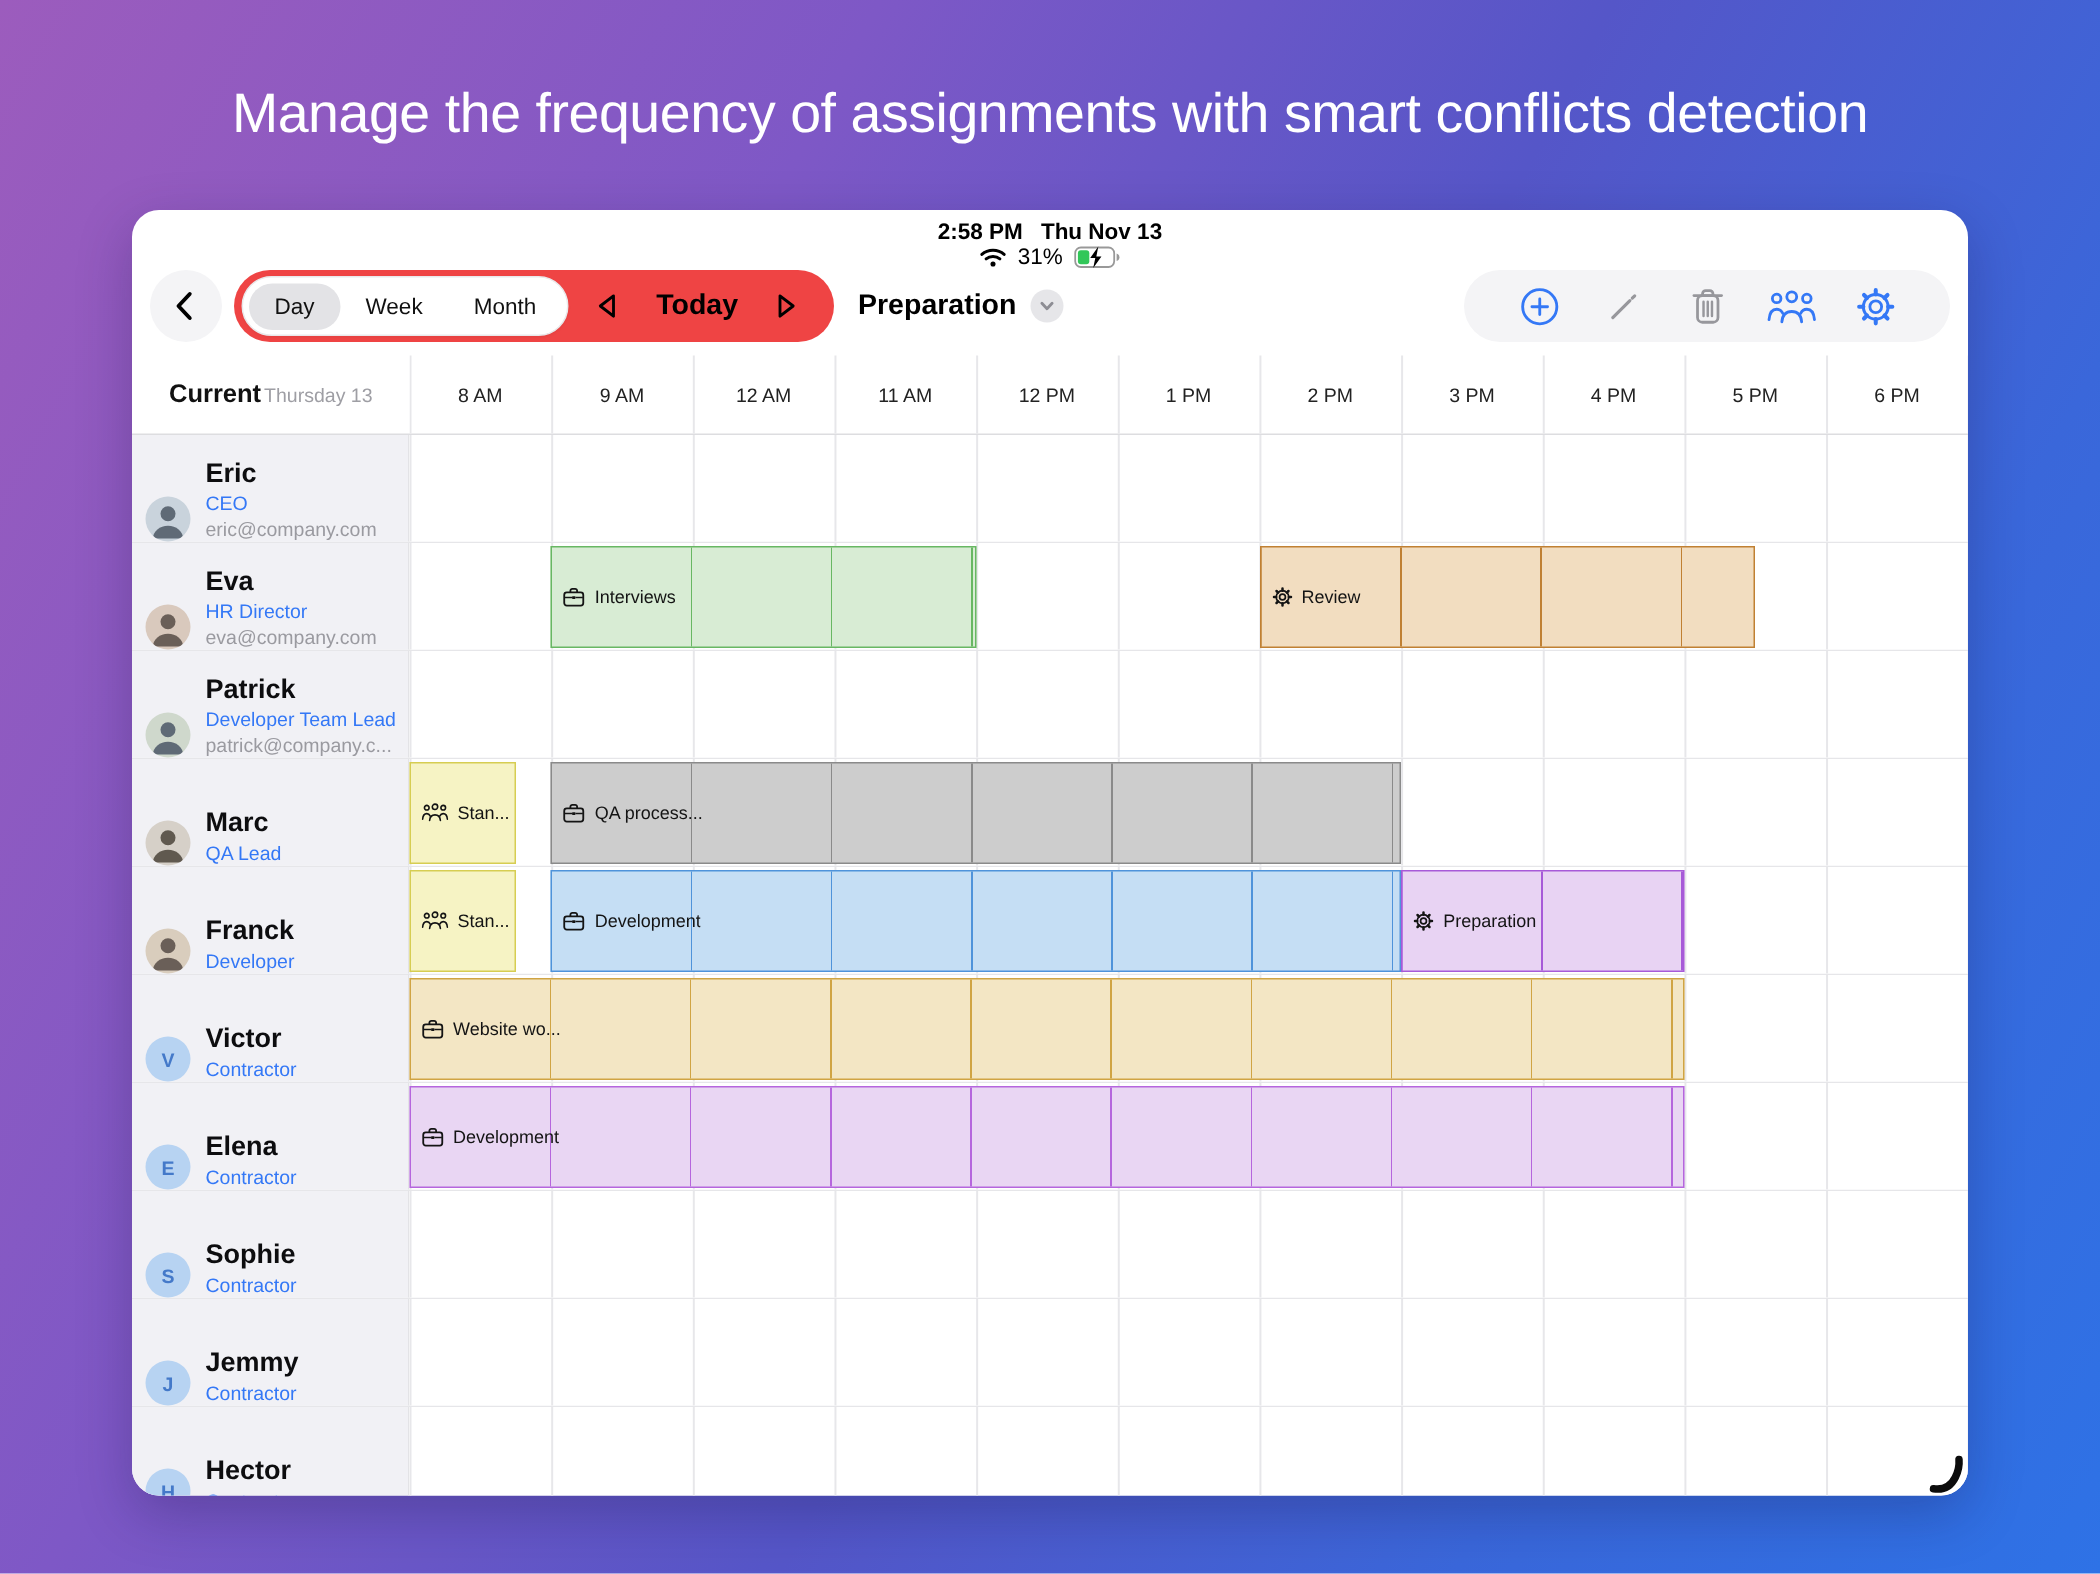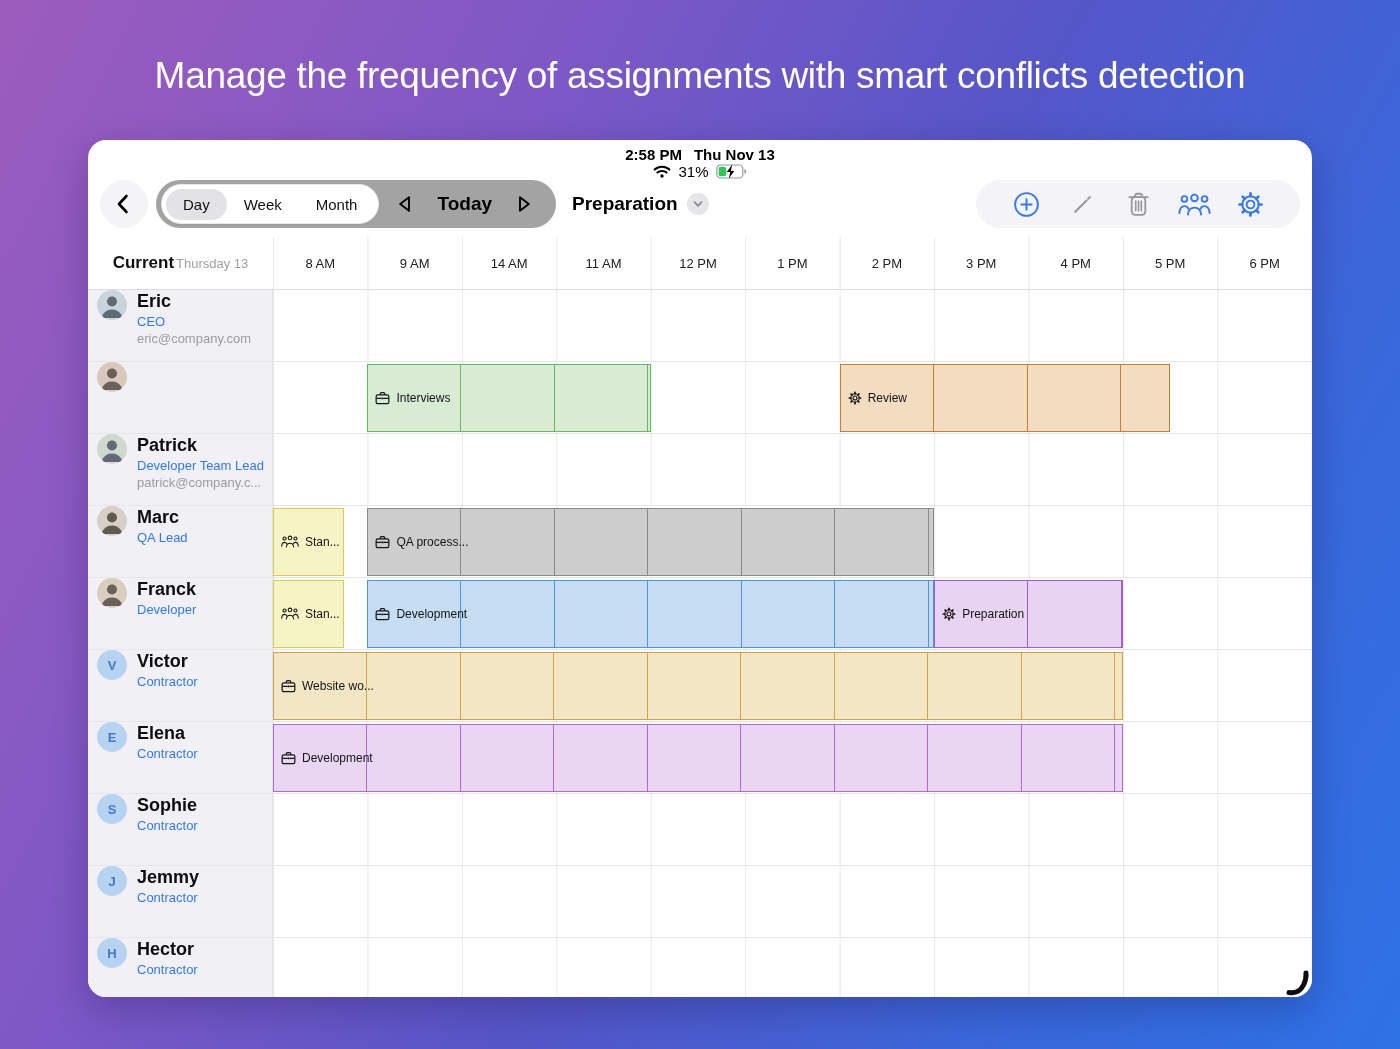--- a/index.html
+++ b/index.html
@@ -35,21 +35,21 @@
     position:absolute; top:34px; left:0; right:0; height:60px;
     display:flex; justify-content:space-between; align-items:center;
     padding:0 12px;
   }
   .toolbar-left { display:flex; align-items:center; }
   .circle-btn {
     width:48px; height:48px; border-radius:50%; background:#f4f4f6;
     display:flex; align-items:center; justify-content:center; flex:0 0 auto;
   }
   .nav-pill {
-    margin-left:8px; height:48px; border-radius:24px; background:#a3a3a3;
+    margin-left:8px; height:48px; border-radius:24px; background:#ef4444;
     display:flex; align-items:center; padding:0 6px 0 5px;
   }
   .segmented {
     background:#fff; border:1px solid #e9e9eb; border-radius:20px;
     height:40px; display:flex; align-items:center; padding:0 4px;
     box-shadow:0 1px 2px rgba(0,0,0,.05);
   }
   .segment {
     font-size:15px; color:#111; padding:7px 17px; border-radius:16px;
     background:transparent; border:none; cursor:pointer;
@@ -92,21 +92,21 @@
     background-image:linear-gradient(to right,#e7e7ea 1px,transparent 1px);
     background-size:94.45px 100%;
   }
   .hour-label {
     width:94.45px; flex:0 0 auto; display:flex; align-items:center; justify-content:center;
     font-size:13px; color:#222;
   }
   .person-row { display:flex; height:72px; border-bottom:1px solid #e6e6e9; }
   .person-cell {
     width:185px; flex:0 0 auto; background:#f1f1f5; border-right:1px solid #e3e3e6;
-    display:flex; align-items:flex-start; gap:10px; padding-left:9px;
+    display:flex; align-items:flex-end; gap:10px; padding-left:9px;
   }
   .avatar {
     width:30px; height:30px; border-radius:50%; overflow:hidden; flex:0 0 auto;
     display:flex; align-items:center; justify-content:center;
   }
   .avatar-initial { background:#b7d3f2; color:#4479c9; font-size:13px; font-weight:600; }
   .person-meta { display:flex; flex-direction:column; line-height:1.25; min-width:0; }
   .person-name { font-size:18px; font-weight:600; color:#0d0d0f; }
   .person-role { font-size:13px; color:#3478f6; margin-top:1px; }
   .person-email { font-size:13px; color:#9a9aa0; margin-top:1px; white-space:nowrap; }
@@ -256,21 +256,21 @@
 
   <div class="grid">
     <div class="header-row">
       <div class="header-people">
         <span class="hp-title">Current</span>
         <span class="hp-sub">Thursday 13</span>
       </div>
       <div class="header-hours">
         <div class="hour-label">8 AM</div>
         <div class="hour-label">9 AM</div>
-        <div class="hour-label">14 AM</div>
+        <div class="hour-label">12 AM</div>
         <div class="hour-label">11 AM</div>
         <div class="hour-label">12 PM</div>
         <div class="hour-label">1 PM</div>
         <div class="hour-label">2 PM</div>
         <div class="hour-label">3 PM</div>
         <div class="hour-label">4 PM</div>
         <div class="hour-label">5 PM</div>
         <div class="hour-label">6 PM</div>
       </div>
     </div>
@@ -293,20 +293,25 @@
     </div>
 
     <div class="person-row">
       <div class="person-cell">
         <span class="avatar" style="background:#d9c9bd;">
           <svg width="30" height="30" viewBox="0 0 30 30">
               <circle cx="15" cy="11.5" r="5" fill="#6a5f58"></circle>
               <path d="M5 28 a10 8.5 0 0 1 20 0 Z" fill="#6a5f58"></path>
             </svg>
         </span>
+        <span class="person-meta">
+          <span class="person-name">Eva</span>
+          <span class="person-role">HR Director</span>
+          <span class="person-email">eva@company.com</span>
+        </span>
       </div>
       <div class="timeline">
         <div class="event" style="left: 94.45px; width: 283.35px; background-color: rgb(216, 236, 212); border-color: rgb(104, 183, 99); --line: #68b763;">
           <span class="ev-icon">
             <svg width="15" height="14" viewBox="0 0 16 15">
                 <rect x="1.2" y="4.2" width="13.6" height="9.4" rx="1.8" fill="none" stroke="#141414" stroke-width="1.3"></rect>
                 <path d="M5.6 4 V3.1 a1.4 1.4 0 0 1 1.4 -1.4 h2 a1.4 1.4 0 0 1 1.4 1.4 V4" fill="none" stroke="#141414" stroke-width="1.3"></path>
                 <path d="M1.5 7.9 h5.3 M9.2 7.9 h5.3" stroke="#141414" stroke-width="1.1"></path>
                 <rect x="6.8" y="6.9" width="2.4" height="2" rx="0.5" fill="#141414"></rect>
               </svg>

